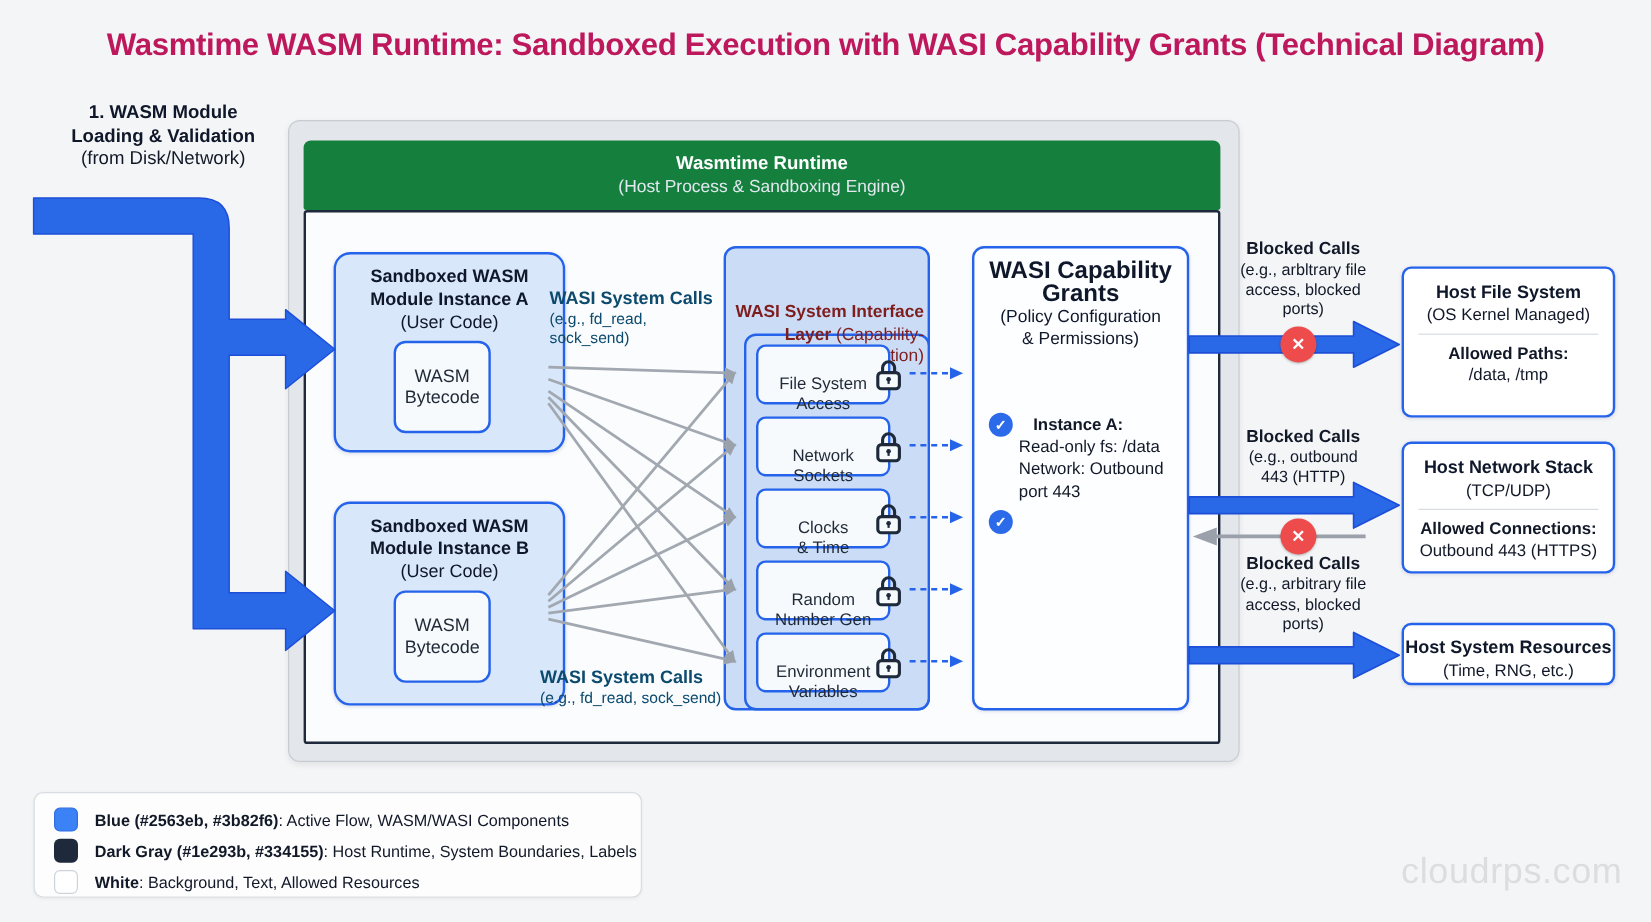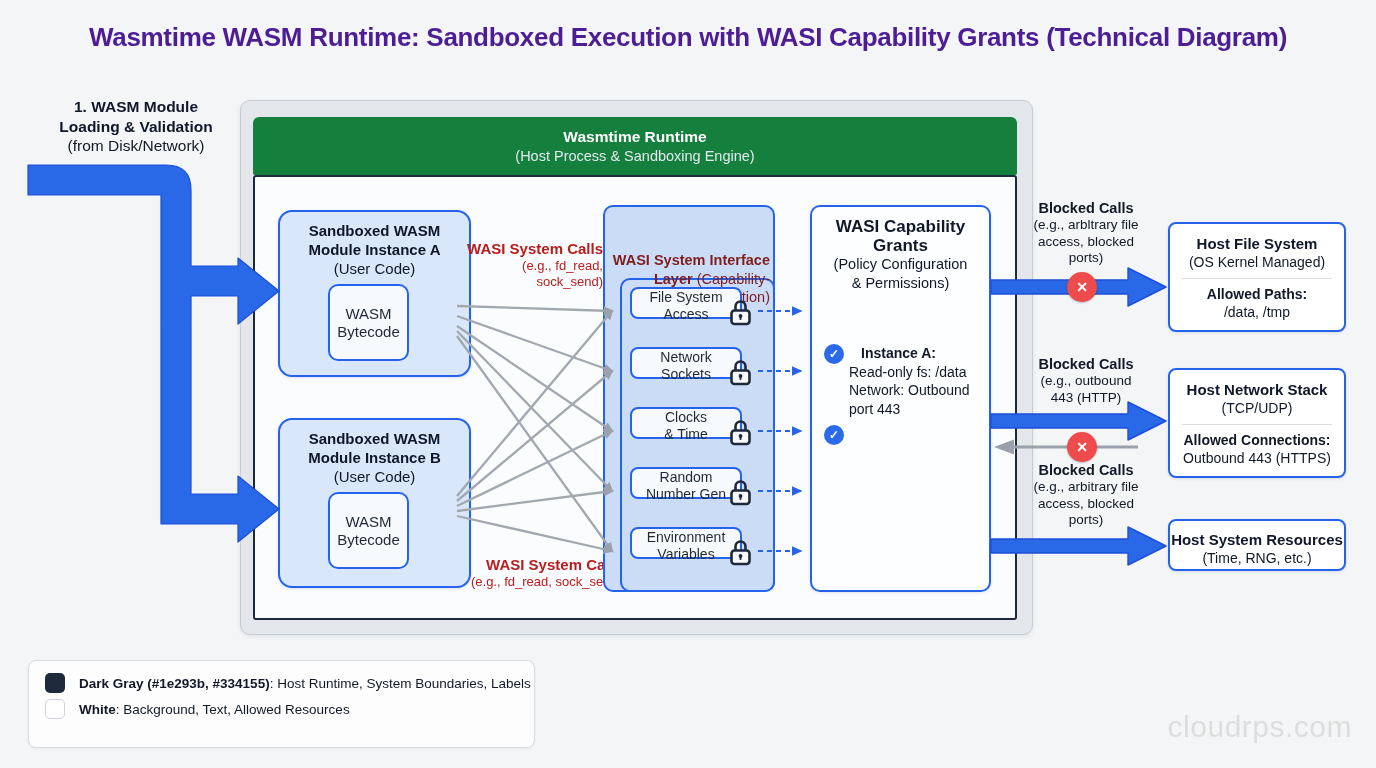--- a/index.html
+++ b/index.html
@@ -3,79 +3,79 @@
 <meta charset="utf-8">
 <style>
   * { box-sizing: border-box; margin: 0; padding: 0; }
   html,body { width:1376px; height:768px; }
   body { font-family: "Liberation Sans", sans-serif; background:#f4f5f6; overflow:hidden; }
   #canvas { position:relative; width:1376px; height:768px; background:#f4f5f6; }
 
   .abs { position:absolute; }
   .b { font-weight:bold; }
 
-  #main-title { left:0; top:22px; width:1376px; font-size:26px; font-weight:bold; color:#4c1d95; text-align:center; letter-spacing:-0.3px; }
-
-  #left-flow-label { left:40px; top:97px; width:192px; font-size:15.5px; line-height:19.5px; color:#0f172a; text-align:center; }
+  #main-title { left:0; top:22px; width:1376px; font-size:26px; font-weight:bold; color:#be185d; text-align:center; letter-spacing:-0.3px; }
+
+  #left-flow-label { left:40px; top:84px; width:192px; font-size:15.5px; line-height:19.5px; color:#0f172a; text-align:center; }
   #left-flow-label .sub { font-weight:normal; color:#111827; }
 
   
   #outer-container { left:240px; top:100px; width:793px; height:535px; background:#e3e6ea; border:1.5px solid #c7ccd2; border-radius:10px; box-shadow:0 2px 5px rgba(0,0,0,0.08); }
   #runtime-header { left:253px; top:117px; width:764px; height:58px; background:#15803d; border-radius:6px 6px 2px 2px; color:#ffffff; text-align:center; padding-top:10px; }
   #runtime-header .t { font-size:15.5px; font-weight:bold; line-height:20px; }
   #runtime-header .s { font-size:14.5px; color:#e2e8f0; line-height:19px; }
   #runtime-body { left:253px; top:175px; width:764px; height:445px; background:#fbfcfe; border:2.5px solid #1e293b; border-radius:3px; }
 
   
   .instance-box { width:193px; background:#d9e7fb; border:2.5px solid #2563eb; border-radius:14px; text-align:center; color:#0f172a; box-shadow:0 1px 3px rgba(30,60,120,0.15); }
   #instance-a { left:278px; top:210px; height:167px; padding-top:9px; }
   #instance-b { left:278px; top:418px; height:170px; padding-top:9px; }
   .instance-box .tl { font-size:15px; font-weight:bold; line-height:19px; }
   .instance-box .tr { font-size:15px; line-height:19px; }
   .bytecode-box { position:absolute; left:48px; width:81px; height:77px; background:#f7fafc; border:2px solid #2563eb; border-radius:10px; font-size:15px; line-height:18px; color:#1f2937; padding-top:19px; text-align:center; }
   #instance-a .bytecode-box { top:72px; }
   #instance-b .bytecode-box { top:72px; }
 
   
-  .syscall-label { color:#b91c1c; text-align:right; }
+  .syscall-label { color:#0c4a6e; text-align:left; }
   #syscalls-top { left:458px; top:240px; width:145px; }
   #syscalls-bottom { left:450px; top:556px; width:172px; }
   .syscall-label .t { font-size:15px; font-weight:bold; line-height:18px; }
   .syscall-label .s { font-size:13px; line-height:16px; white-space:nowrap; }
 
   
   #iface-layer { left:603px; top:205px; width:172px; height:387px; background:#cbdcf7; border:2.5px solid #2563eb; border-radius:10px; }
   #iface-title { left:608px; top:214px; width:162px; font-size:14.5px; line-height:18.5px; color:#7f1d1d; text-align:right;margin-top:37px; }
   #iface-subbox { left:620px; top:278px; width:155px; height:314px; background:#cbdcf7; border:2.5px solid #2563eb; border-radius:10px; }
-  .iface-item { position:absolute; left:630px; width:112px; height:32px; background:#f7fafc; border:2px solid #2563eb; border-radius:8px; text-align:center; font-size:14px; line-height:17px; color:#1f2937; padding-top:0; }
+  .iface-item { position:absolute; left:630px; width:112px; height:50px; background:#f7fafc; border:2px solid #2563eb; border-radius:8px; text-align:center; font-size:14px; line-height:17px; color:#1f2937; padding-top:22px; }
   .iface-item .lock { position:absolute; right:-12px; top:10px; }
 
   
   #grants-box { left:810px; top:205px; width:181px; height:387px; background:#fdfeff; border:2.5px solid #2563eb; border-radius:10px; box-shadow:0 1px 3px rgba(30,60,120,0.12); }
   #grants-title { padding-top:10px; text-align:center; color:#0f172a; }
-  #grants-title .t { font-size:17px; font-weight:bold; line-height:19px; }
+  #grants-title .t { font-size:20px; font-weight:bold; line-height:19px; }
   #grants-title .s { font-size:14.5px; line-height:18.5px; }
   .grant-entry { position:absolute; left:12px; width:160px; }
   #grant-a { top:137px; }
   #grant-b { top:218px; }
   .grant-entry .check { position:absolute; left:0; top:0; width:20px; height:20px; border-radius:50%; background:#2b6ae8; color:#fff; font-size:12px; font-weight:bold; line-height:20px; text-align:center; }
   .grant-entry .lines { margin-left:25px; font-size:14px; line-height:18.5px; color:#111827; white-space:nowrap; }
   .grant-entry .lines .lbl { font-weight:bold;padding-left:12px; }
 
   
   .blocked-label { text-align:center; color:#111827; width:140px; }
   #blocked-1 { left:1016px; top:200px; }
   #blocked-2 { left:1016px; top:356px; }
   #blocked-3 { left:1016px; top:462px; }
   .blocked-label .t { font-size:14.5px; font-weight:bold; line-height:17px; }
   .blocked-label .s { font-size:13.5px; line-height:16.5px; }
 
   
   .host-box { left:1168px; width:178px; background:#ffffff; border:2px solid #2563eb; border-radius:8px; text-align:center; color:#0f172a; box-shadow:0 1px 3px rgba(30,60,120,0.12); }
-  #host-fs { top:222px; height:110px; padding-top:10px; }
+  #host-fs { top:222px; height:126px; padding-top:10px; }
   #host-net { top:368px; height:110px; padding-top:10px; }
   #host-res { top:519px; height:52px; padding-top:9px; }
   .host-box .t { font-size:15px; font-weight:bold; line-height:19px; }
   .host-box .s { font-size:14px; line-height:18px; color:#111827; }
   .host-box .divider { height:1px; background:#d8dde3; margin:7px 12px 6px 12px; }
 
   
   .x-badge { width:30px; height:30px; border-radius:50%; background:#ee4c4c; color:#ffffff; font-size:14px; font-weight:bold; line-height:30px; text-align:center; z-index:6; box-shadow:0 1px 2px rgba(0,0,0,0.25); }
   #x-badge-1 { left:1067px; top:272px; }
   #x-badge-2 { left:1067px; top:432px; }
@@ -296,20 +296,24 @@
 
     <line x1="1138" y1="447" x2="1012" y2="447" stroke="#9aa1ab" stroke-width="3"></line>
     <path d="M994,447 L1014,439.5 V454.5 Z" fill="#9aa1ab"></path>
   </svg>
 
   <div id="x-badge-1" class="abs x-badge">✕</div>
   <div id="x-badge-2" class="abs x-badge">✕</div>
 
   <div id="legend" class="abs">
     <div class="legend-row">
+      <span class="sw sw-blue"></span>
+      <span class="txt"><span class="b">Blue (#2563eb, #3b82f6)</span><span>: Active Flow, WASM/WASI Components</span></span>
+    </div>
+    <div class="legend-row">
       <span class="sw sw-dark"></span>
       <span class="txt"><span class="b">Dark Gray (#1e293b, #334155)</span><span>: Host Runtime, System Boundaries, Labels</span></span>
     </div>
     <div class="legend-row">
       <span class="sw sw-white"></span>
       <span class="txt"><span class="b">White</span><span>: Background, Text, Allowed Resources</span></span>
     </div>
   </div>
 
   <div id="watermark" class="abs">cloudrps.com</div>

